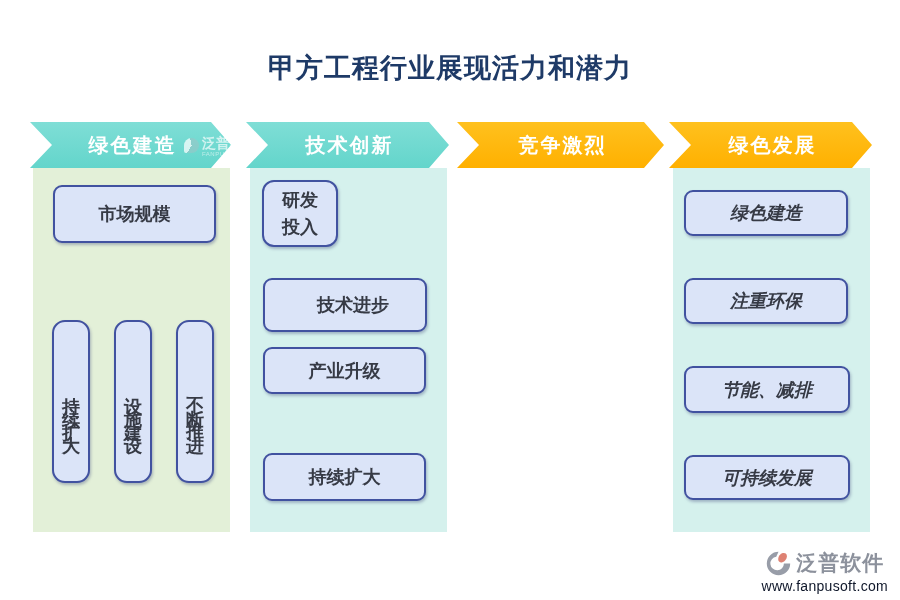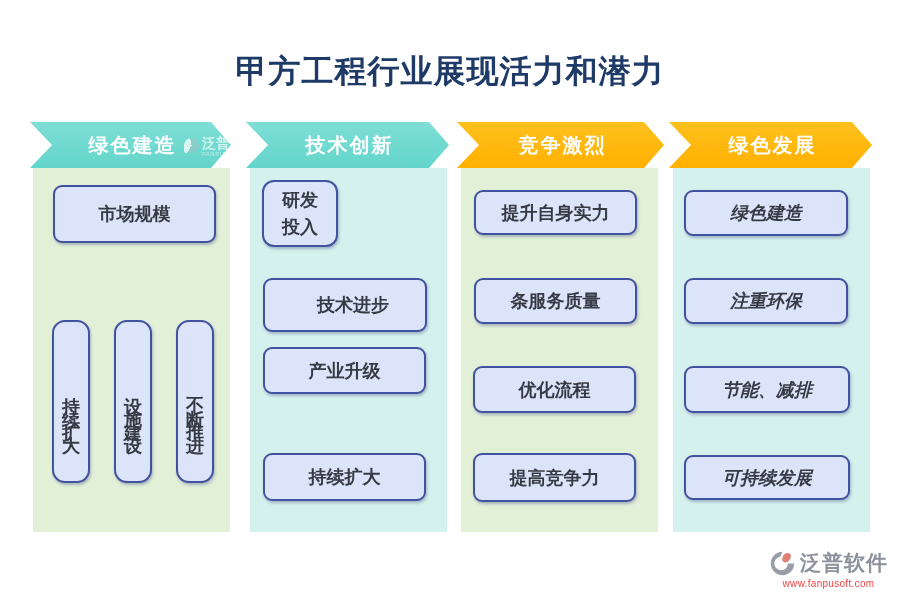--- a/index.html
+++ b/index.html
@@ -2,21 +2,21 @@
 <html><head>
 <meta charset="utf-8">
 <style>
   html,body{margin:0;padding:0;background:#fff;}
   .stage{
     position:relative;width:900px;height:600px;background:#fff;overflow:hidden;
     font-family:"Liberation Sans","DejaVu Sans",sans-serif;
   }
   .title{
     position:absolute;top:50px;left:0;width:100%;
-    text-align:center;font-size:32px;font-weight:bold;color:#1E3A67;
+    text-align:center;font-size:27px;font-weight:bold;color:#1E3A67;
     letter-spacing:1px;margin:0;
   }
   
   .arrow{
     position:absolute;top:122px;height:46px;
     display:flex;align-items:center;justify-content:center;
     padding-left:22px;padding-right:18px;box-sizing:border-box;
     clip-path:polygon(0 0, calc(100% - 20px) 0, 100% 50%, calc(100% - 20px) 100%, 0 100%, 22px 50%);
     font-size:20px;font-weight:bold;color:#fff;letter-spacing:2px;
   }
@@ -49,21 +49,21 @@
     background:conic-gradient(from 210deg,rgba(255,255,255,.85) 0 140deg,rgba(150,200,200,.8) 140deg 360deg);
     margin-top:2px;}
   .wm .wm-brand{font-size:14px;font-weight:bold;color:rgba(255,255,255,.8);line-height:1.05;}
   .wm .wm-sub{font-size:6px;color:rgba(255,255,255,.65);letter-spacing:.5px;}
   .footer{
     position:absolute;top:549px;right:12px;
     display:flex;flex-direction:column;align-items:center;
   }
   .footer .row{display:flex;align-items:center;gap:4px;}
   .footer .brand{font-size:21px;font-weight:bold;color:#8C919C;letter-spacing:1px;}
-  .footer .url{font-size:10px;color:#ef4444;margin-top:1px;letter-spacing:.3px;}
+  .footer .url{font-size:14px;color:#0f172a;margin-top:1px;letter-spacing:.3px;}
 </style>
 </head>
 <body>
 
 <div class="stage">
 
   <h1 class="title">甲方工程行业展现活力和潜力</h1>
 
   <div class="arrow teal" style="left:30px;width:201px;">
     <span>绿色建造</span>
@@ -95,26 +95,20 @@
     <div class="box pair" style="left:12px;top:12px;width:76px;height:67px;">研发
 投入</div>
     <div class="box" style="left:13px;top:110px;width:164px;height:54px;padding-left:16px;">技术进步</div>
     <div class="box" style="left:13px;top:179px;width:163px;height:47px;">产业升级</div>
     <div class="box" style="left:13px;top:285px;width:163px;height:48px;">持续扩大</div>
   </div>
 
   <div class="arrow orange" style="left:457px;width:207px;">
     <span>竞争激烈</span>
   </div>
-  <div class="panel green" style="left:461px;">
-    <div class="box" style="left:13px;top:22px;width:163px;height:45px;">提升自身实力</div>
-    <div class="box" style="left:13px;top:110px;width:163px;height:46px;">条服务质量</div>
-    <div class="box" style="left:12px;top:198px;width:163px;height:47px;">优化流程</div>
-    <div class="box" style="left:12px;top:285px;width:163px;height:49px;">提高竞争力</div>
-  </div>
 
   <div class="arrow orange" style="left:669px;width:203px;">
     <span>绿色发展</span>
   </div>
   <div class="panel cyan" style="left:673px;font-style:italic;">
     <div class="box" style="left:11px;top:22px;width:164px;height:46px;">绿色建造</div>
     <div class="box" style="left:11px;top:110px;width:164px;height:46px;">注重环保</div>
     <div class="box" style="left:11px;top:198px;width:166px;height:47px;">节能、减排</div>
     <div class="box" style="left:11px;top:287px;width:166px;height:45px;">可持续发展</div>
   </div>

